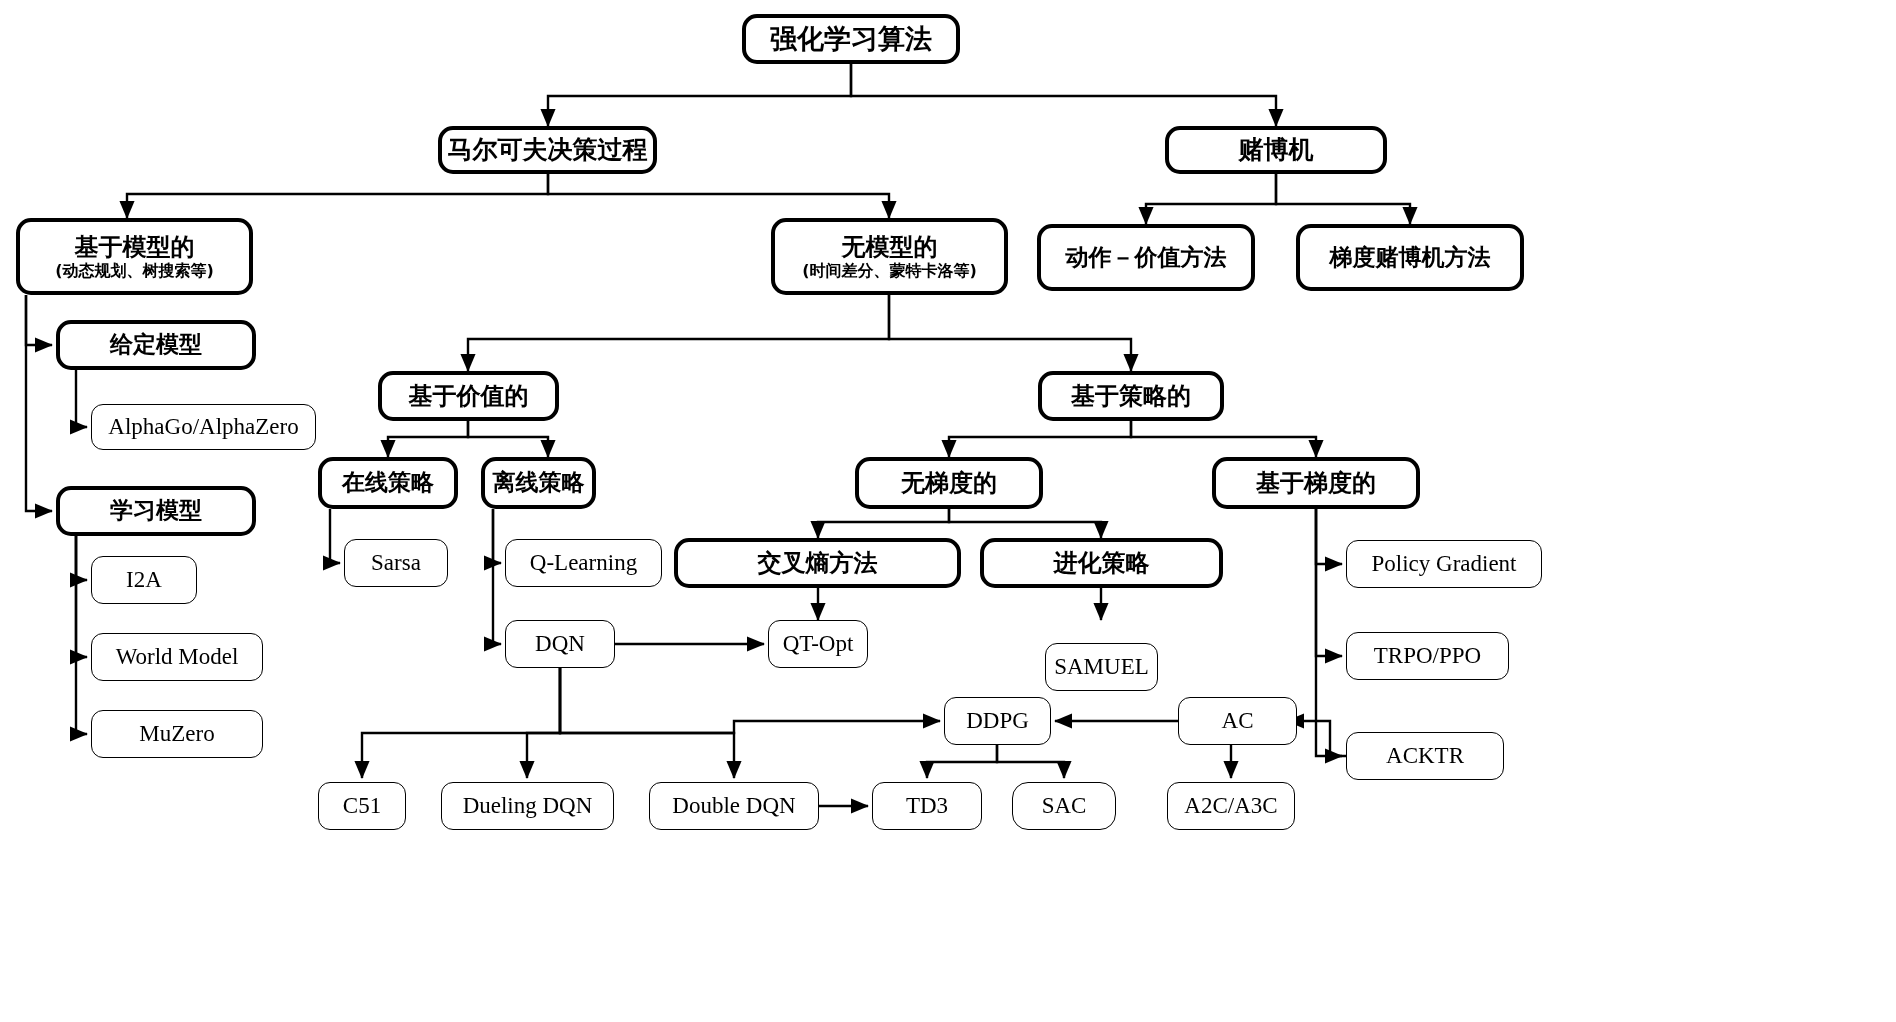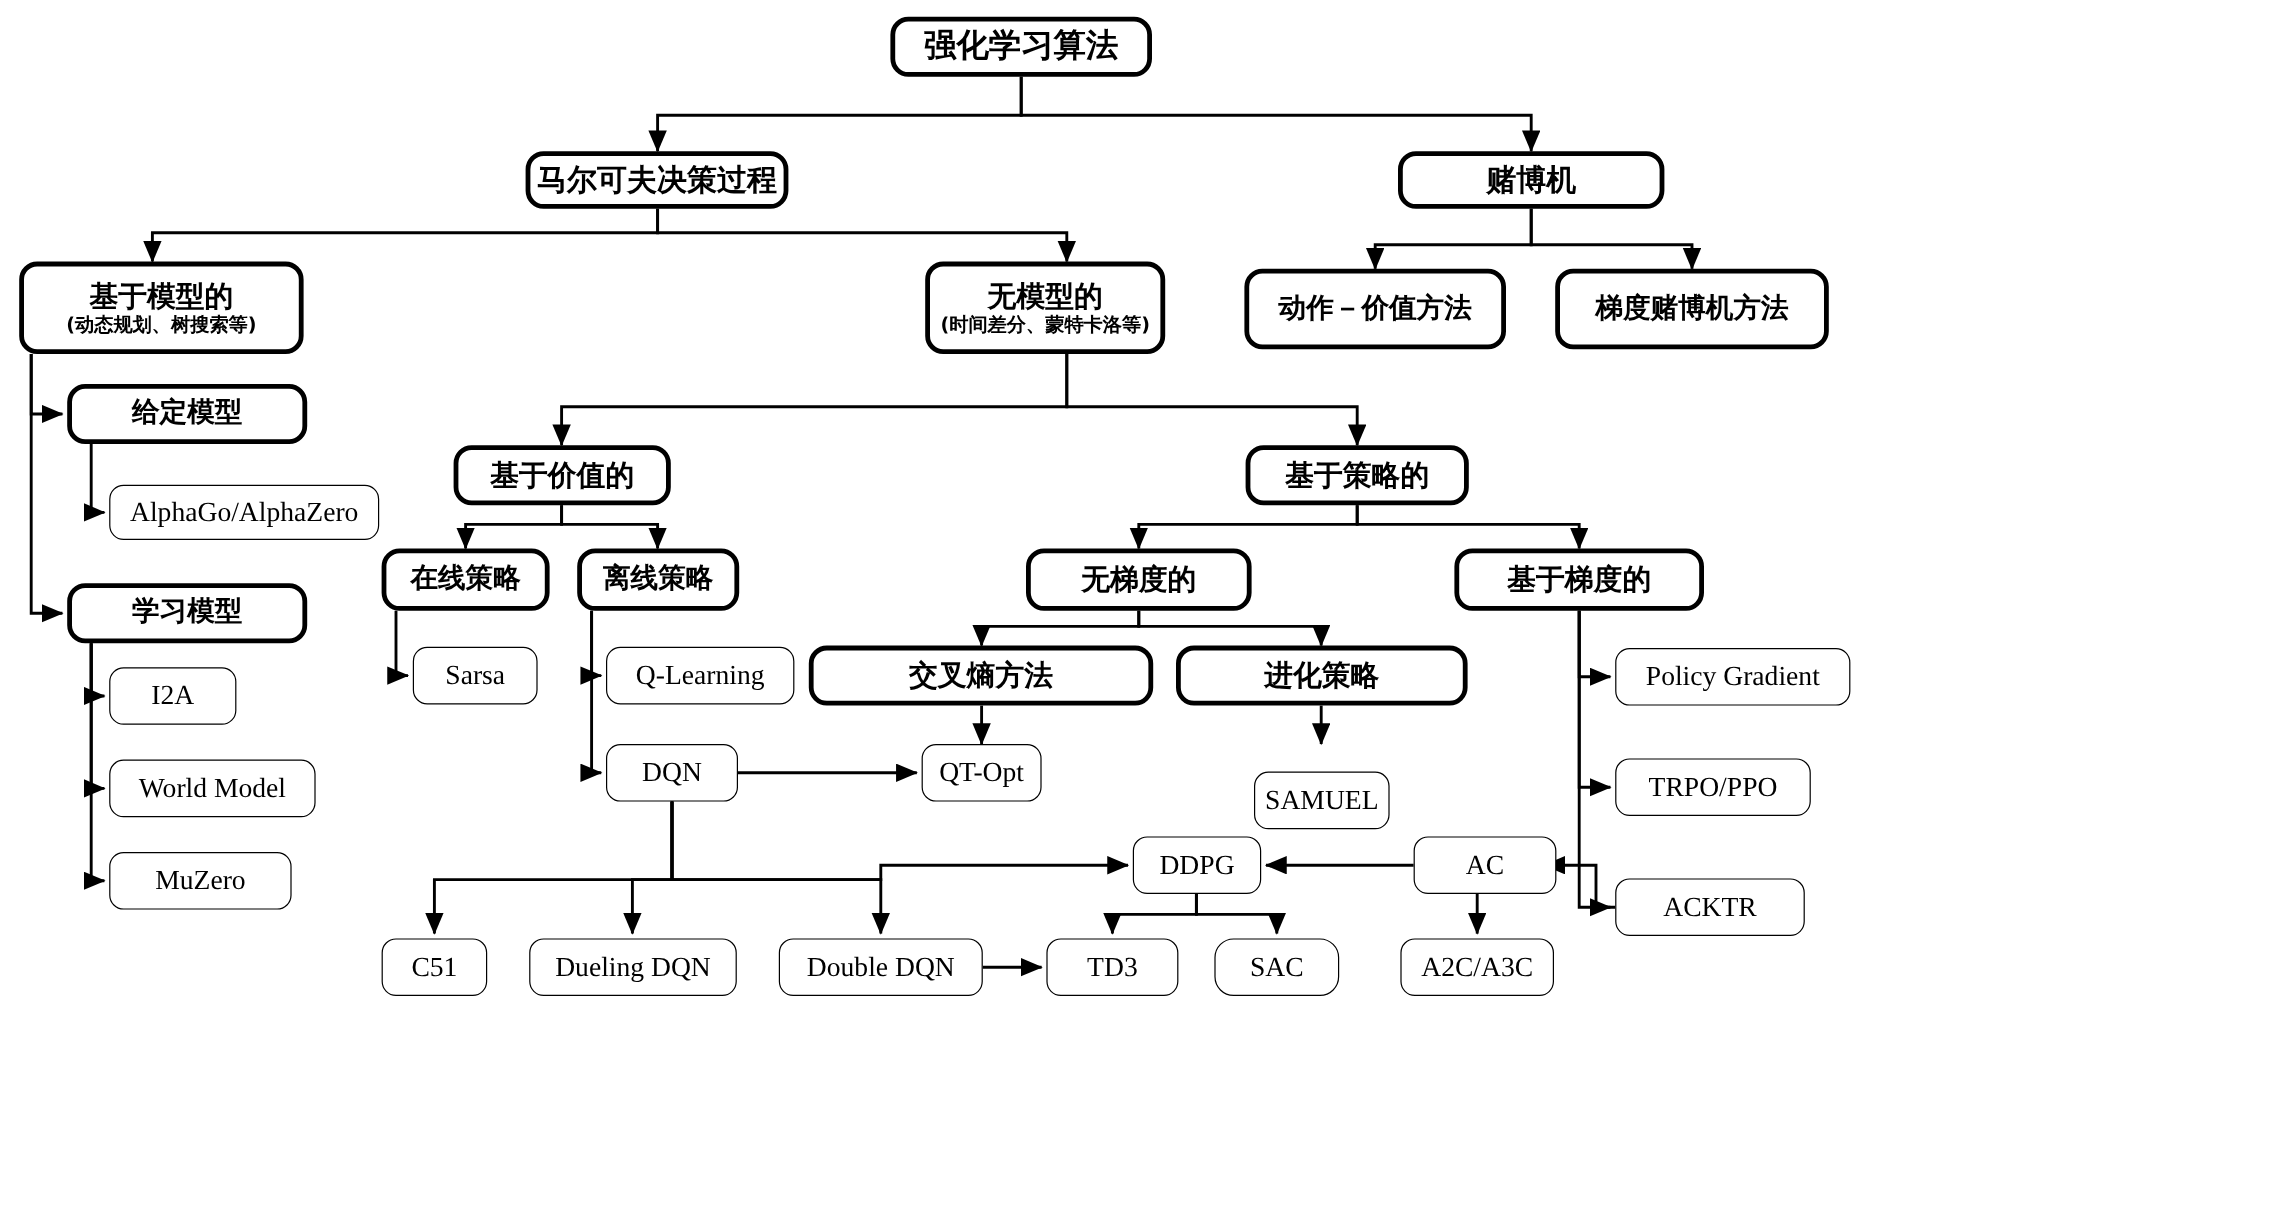--- a/index.html
+++ b/index.html
@@ -74,21 +74,21 @@
       <div class="node bold" style="left: 438px; top: 126px; width: 219px; height: 48px;">
         <div class="cn" style="font-size: 25px;">马尔可夫决策过程</div>
       </div>
       <div class="node bold" style="left: 1165px; top: 126px; width: 222px; height: 48px;">
         <div class="cn" style="font-size: 25px;">赌博机</div>
       </div>
       <div class="node bold" style="left: 16px; top: 218px; width: 237px; height: 77px;">
         <div class="cn" style="font-size: 24px;">基于模型的</div>
         <div class="sub" style="font-size: 16px;">(动态规划、树搜索等)</div>
       </div>
-      <div class="node bold" style="left: 771px; top: 218px; width: 200px; height: 77px;">
+      <div class="node bold" style="left: 771px; top: 218px; width: 237px; height: 77px;">
         <div class="cn" style="font-size: 24px;">无模型的</div>
         <div class="sub" style="font-size: 16px;">(时间差分、蒙特卡洛等)</div>
       </div>
       <div class="node bold" style="left: 1037px; top: 224px; width: 218px; height: 67px;">
         <div class="cn" style="font-size: 23px;">动作－价值方法</div>
       </div>
       <div class="node bold" style="left: 1296px; top: 224px; width: 228px; height: 67px;">
         <div class="cn" style="font-size: 23px;">梯度赌博机方法</div>
       </div>
       <div class="node bold" style="left: 56px; top: 320px; width: 200px; height: 50px;">
@@ -99,30 +99,30 @@
       </div>
       <div class="node bold" style="left: 56px; top: 486px; width: 200px; height: 50px;">
         <div class="cn" style="font-size: 23px;">学习模型</div>
       </div>
       <div class="node" style="left: 91px; top: 556px; width: 106px; height: 48px;">
         <div class="lat" style="font-size: 23px;">I2A</div>
       </div>
       <div class="node" style="left: 91px; top: 633px; width: 172px; height: 48px;">
         <div class="lat" style="font-size: 23px;">World Model</div>
       </div>
-      <div class="node" style="left: 91px; top: 710px; width: 152px; height: 48px;">
+      <div class="node" style="left: 91px; top: 710px; width: 172px; height: 48px;">
         <div class="lat" style="font-size: 23px;">MuZero</div>
       </div>
       <div class="node bold" style="left: 378px; top: 371px; width: 181px; height: 50px;">
         <div class="cn" style="font-size: 24px;">基于价值的</div>
       </div>
       <div class="node bold" style="left: 318px; top: 457px; width: 140px; height: 52px;">
         <div class="cn" style="font-size: 23px;">在线策略</div>
       </div>
-      <div class="node bold" style="left: 481px; top: 457px; width: 135px; height: 52px;">
+      <div class="node bold" style="left: 481px; top: 457px; width: 115px; height: 52px;">
         <div class="cn" style="font-size: 23px;">离线策略</div>
       </div>
       <div class="node" style="left: 344px; top: 539px; width: 104px; height: 48px;">
         <div class="lat" style="font-size: 23px;">Sarsa</div>
       </div>
       <div class="node" style="left: 505px; top: 539px; width: 157px; height: 48px;">
         <div class="lat" style="font-size: 23px;">Q-Learning</div>
       </div>
       <div class="node" style="left: 505px; top: 620px; width: 110px; height: 48px;">
         <div class="lat" style="font-size: 23px;">DQN</div>

